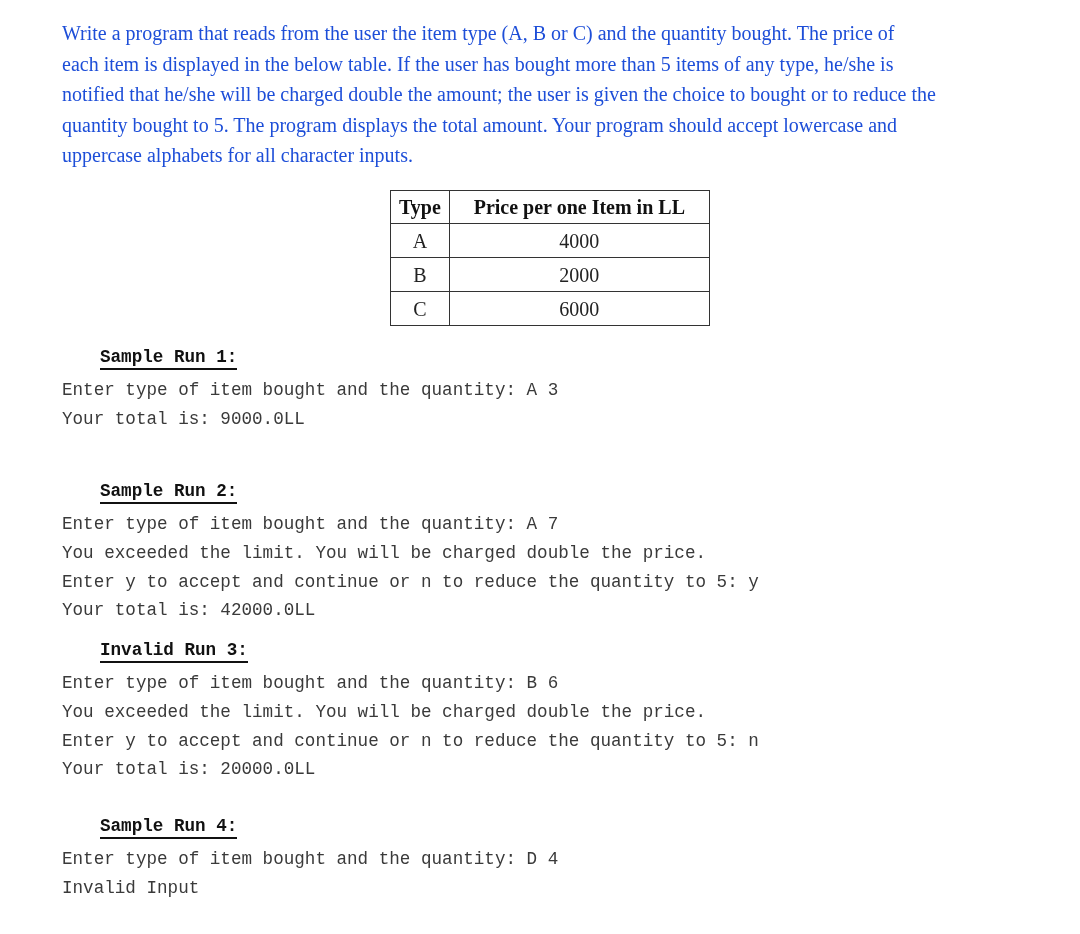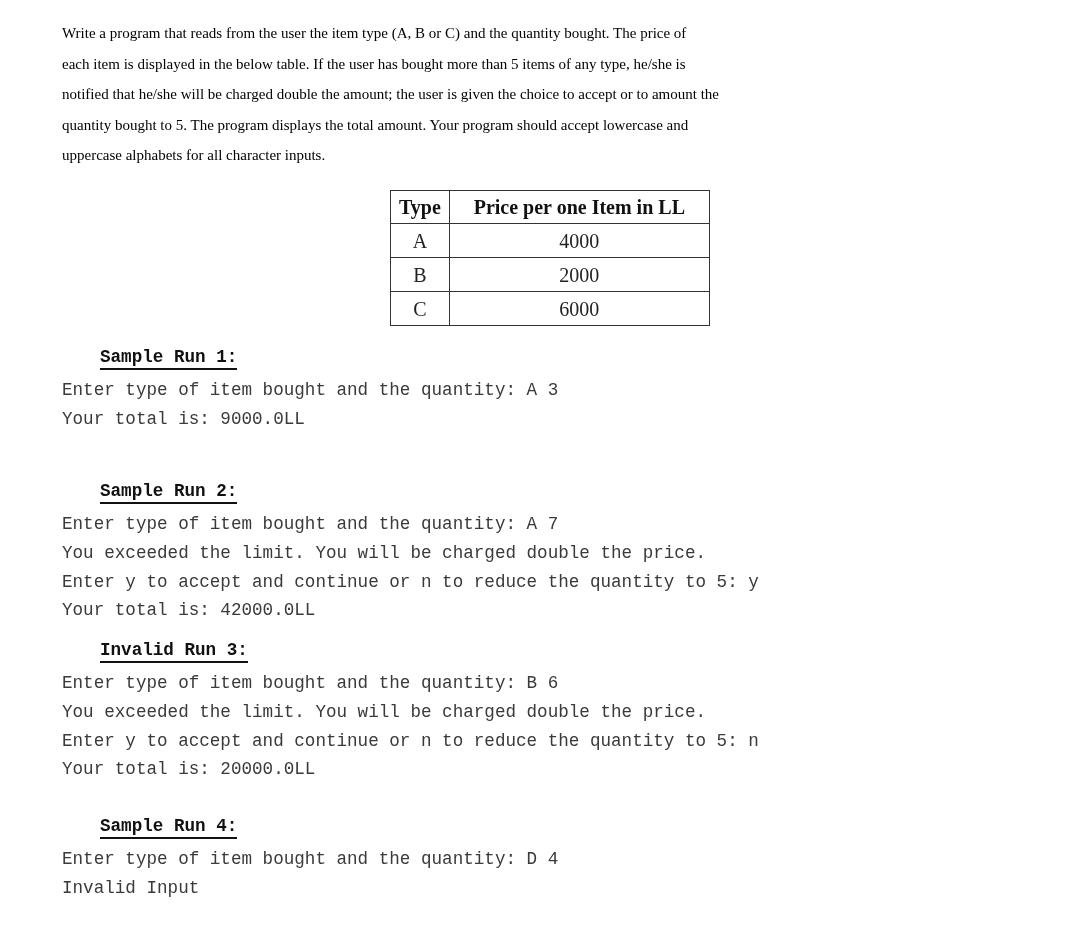--- a/index.html
+++ b/index.html
@@ -1,20 +1,20 @@
 <!DOCTYPE html>
 <html><head>
   <meta charset="utf-8">
   <style>
     html, body { margin: 0; padding: 0; background: #ffffff; }
     body { width: 1080px; height: 934px; position: relative; overflow: hidden; color: #1a1a1a; }
     .para {
       position: absolute; left: 62px; top: 18px; width: 990px;
-      font-family: "Liberation Serif", serif; font-size: 15px; line-height: 30.5px;
-      color: #000000;
+      font-family: "Liberation Serif", serif; font-size: 20px; line-height: 30.5px;
+      color: #1d4ed8;
     }
     .para div { white-space: nowrap; }
     table.price {
       position: absolute; left: 390px; top: 190px;
       border-collapse: collapse;
       font-family: "Liberation Serif", serif; font-size: 20px;
     }
     table.price th, table.price td {
       border: 1.5px solid #333; padding: 4px 8px; height: 25px; line-height: 24px; text-align: center;
     }
@@ -31,21 +31,21 @@
       border-bottom: 2px solid #111; line-height: 22px; margin-bottom: 6px; margin-left: 38px;
     }
     .run .line { line-height: 28.8px; white-space: pre; }
   </style>
 </head>
 <body>
 
 <div class="para">
   <div>Write a program that reads from the user the item type (A, B or C) and the quantity bought. The price of</div>
   <div>each item is displayed in the below table. If the user has bought more than 5 items of any type, he/she is</div>
-  <div>notified that he/she will be charged double the amount; the user is given the choice to accept or to amount the</div>
+  <div>notified that he/she will be charged double the amount; the user is given the choice to bought or to reduce the</div>
   <div>quantity bought to 5. The program displays the total amount. Your program should accept lowercase and</div>
   <div>uppercase alphabets for all character inputs.</div>
 </div>
 
 <table class="price">
   <tbody>
       <tr>
     <th class="col-type">Type</th>
     <th class="col-price">Price per one Item in LL</th>
   </tr>

